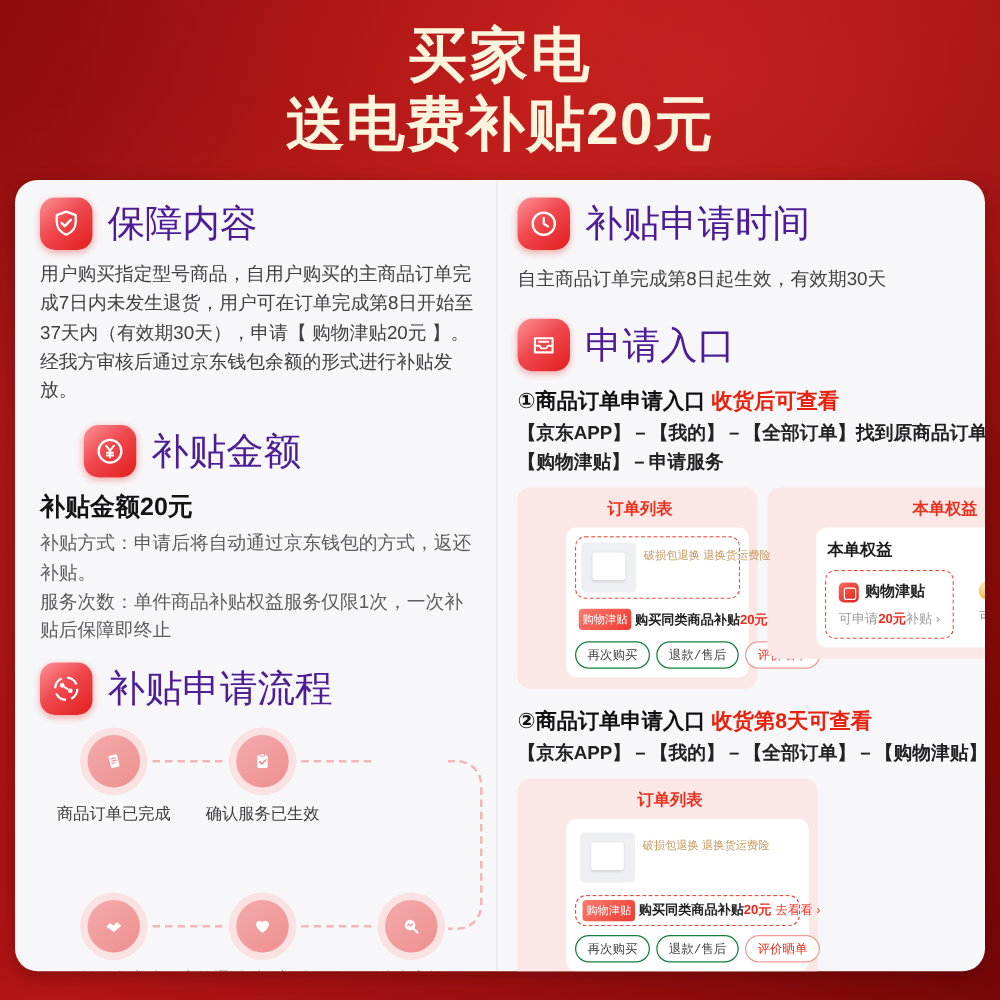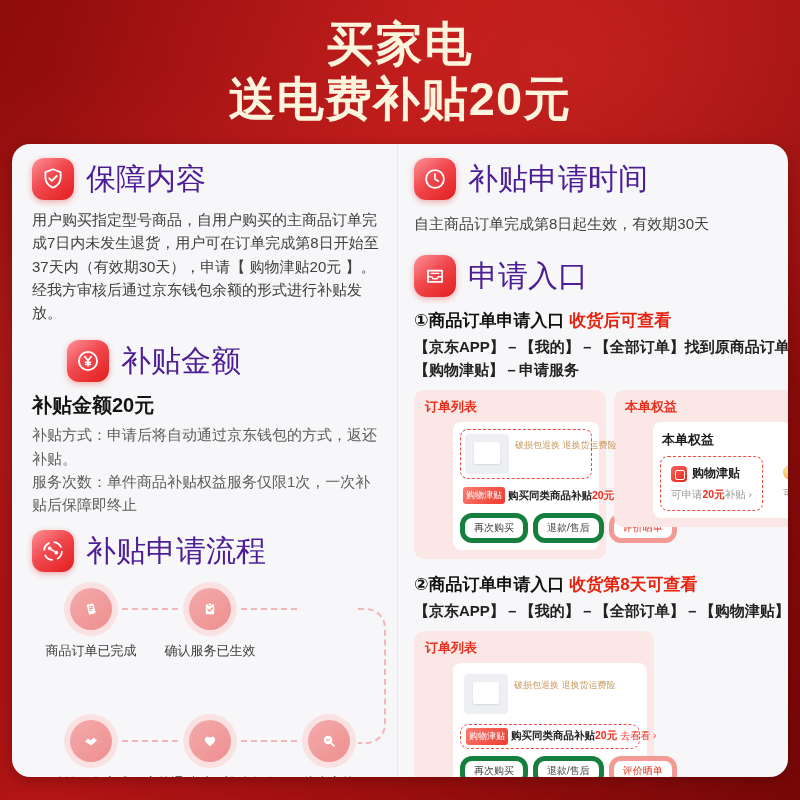--- a/index.html
+++ b/index.html
@@ -37,21 +37,21 @@
   .slabel{margin-top:6px;font-size:13px;color:#3c3c3c;line-height:1.45;}
   .nowrap{white-space:nowrap;}
   .conn{position:absolute;border-top:2px dashed #f3b6b6;height:0;}
   .curve{position:absolute;border:2px dashed #f3b6b6;border-left:none;border-radius:0 20px 20px 0;width:26px;}
   
   .entry-title{margin-top:12px;font-size:17px;font-weight:bold;color:#111;}
   .entry-title .red{color:#e8220f;}
   .path{font-size:15px;font-weight:bold;color:#222;line-height:1.5;margin-top:4px;}
   .panels{display:flex;gap:8px;margin-top:9px;align-items:flex-start;}
   .panel{background:#fbe7e5;border-radius:10px;padding:7px 7px 9px;box-sizing:border-box;}
-  .panel-label{font-size:13px;font-weight:bold;color:#e8321f;margin:1px 0 6px 4px;}
+  .panel-label{font-size:13px;font-weight:bold;color:#e8321f;margin:1px 0 6px 4px;text-align:center;}
   .pcard{background:#fff;border-radius:8px;padding:7px;box-sizing:border-box;margin-left:32px;}
   .panelA{width:192px;}
   .panelB{flex:1;overflow:hidden;}
   .panelB .pcard{width:234px;}
   .panelC{width:240px;margin-top:8px;}
   
   .prod{display:flex;gap:6px;padding:4px;}
   .v1 .prod{border:1.5px dashed #f04a3e;border-radius:8px;}
   .thumb{width:44px;height:40px;background:#edeff2;border-radius:4px;position:relative;flex:0 0 44px;}
   .thumb::after{content:"";position:absolute;left:9px;top:8px;width:26px;height:22px;background:#fff;border-radius:2px;box-shadow:0 1px 2px rgba(0,0,0,.10);}
@@ -59,21 +59,21 @@
   .bar{height:7px;border-radius:3px;background:#d7d7da;margin:3px 0;filter:blur(.4px);}
   .b1{width:96%;} .b2{width:86%;background:#ded6d1;}
   .tags{font-size:9px;color:#c79a60;filter:blur(.4px);margin-top:3px;white-space:nowrap;overflow:hidden;}
   .srow{display:flex;align-items:center;gap:3px;margin-top:6px;padding:2px 3px;}
   .v2 .srow{border:1.5px dashed #f04a3e;border-radius:9px;padding:3px 5px;}
   .badge{background:linear-gradient(135deg,#f97c70,#ee3a2f);color:#fff;font-size:9px;padding:2px 3px;border-radius:3px;white-space:nowrap;}
   .stext{font-size:10.5px;font-weight:bold;color:#222;white-space:nowrap;}
   .amt{color:#ef2c1c;}
   .golink{margin-left:auto;font-size:10px;color:#ef3b2f;white-space:nowrap;cursor:pointer;}
   .btnrow{display:flex;justify-content:space-between;margin-top:7px;gap:5px;}
-  .obtn{border:5px solid #15803d;border-radius:12px;background:#fff;font-size:10px;color:#444;padding:3px 9px;white-space:nowrap;font-family:Liberation Sans, sans-serif;}
+  .obtn{border:1px solid #15803d;border-radius:12px;background:#fff;font-size:10px;color:#444;padding:3px 9px;white-space:nowrap;font-family:Liberation Mono, monospace;}
   .obtn.primary{border-color:#f29a93;color:#e8321f;}
   
   .bc-title{font-size:13px;font-weight:bold;color:#1c1c1c;margin:2px 0 7px 2px;}
   .bitems{display:flex;gap:10px;}
   .bitem{padding:8px 10px;}
   .bitem.dashed{border:1.5px dashed #f04a3e;border-radius:8px;}
   .birow{display:flex;align-items:center;gap:5px;}
   .cicon{width:16px;height:16px;border-radius:4px;background:linear-gradient(140deg,#f96a5f,#e32219);position:relative;flex:0 0 16px;}
   .cicon::after{content:"";position:absolute;left:4px;top:4px;width:8px;height:8px;border:1.4px solid #fff;border-radius:2px;}
   .coin{width:15px;height:15px;border-radius:50%;flex:0 0 15px;

